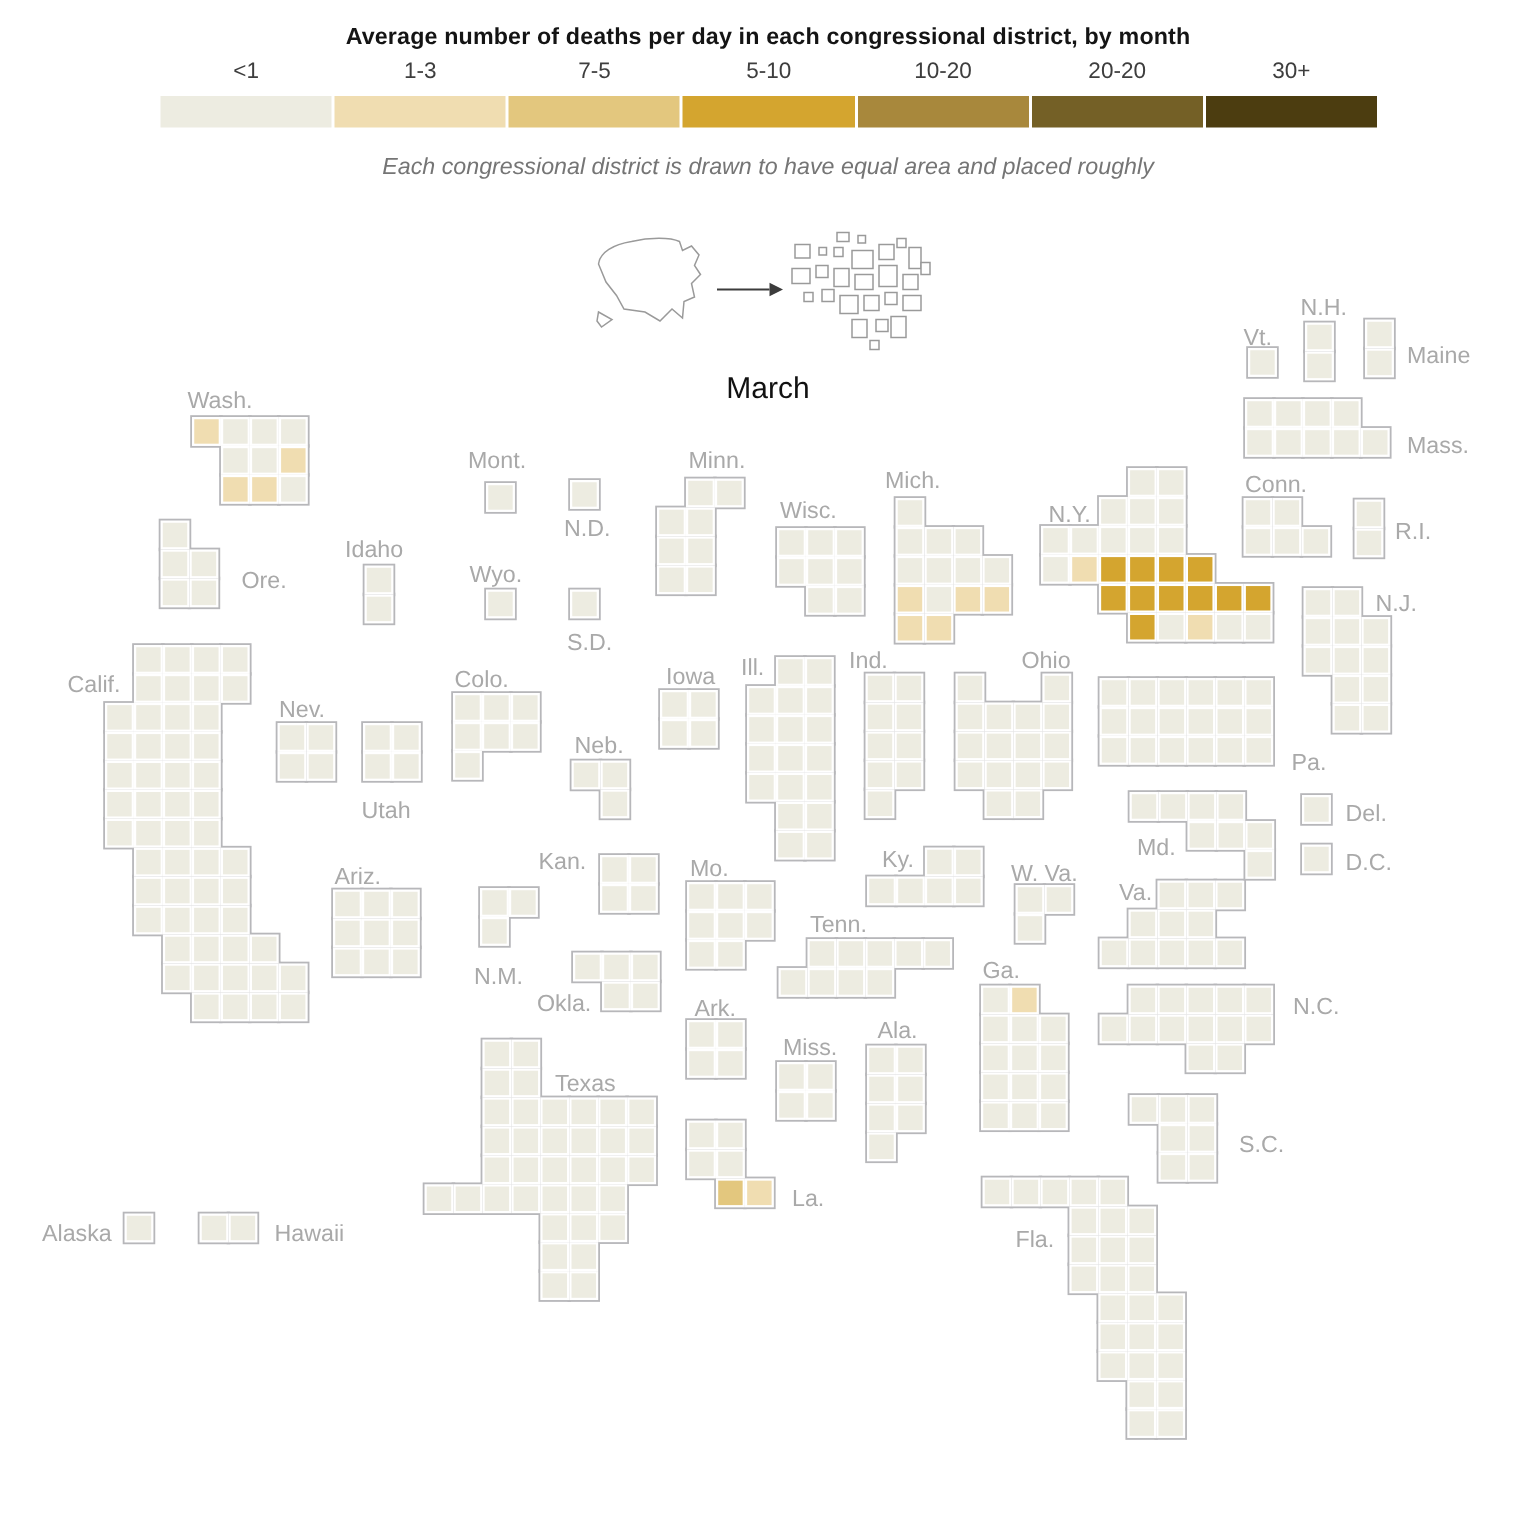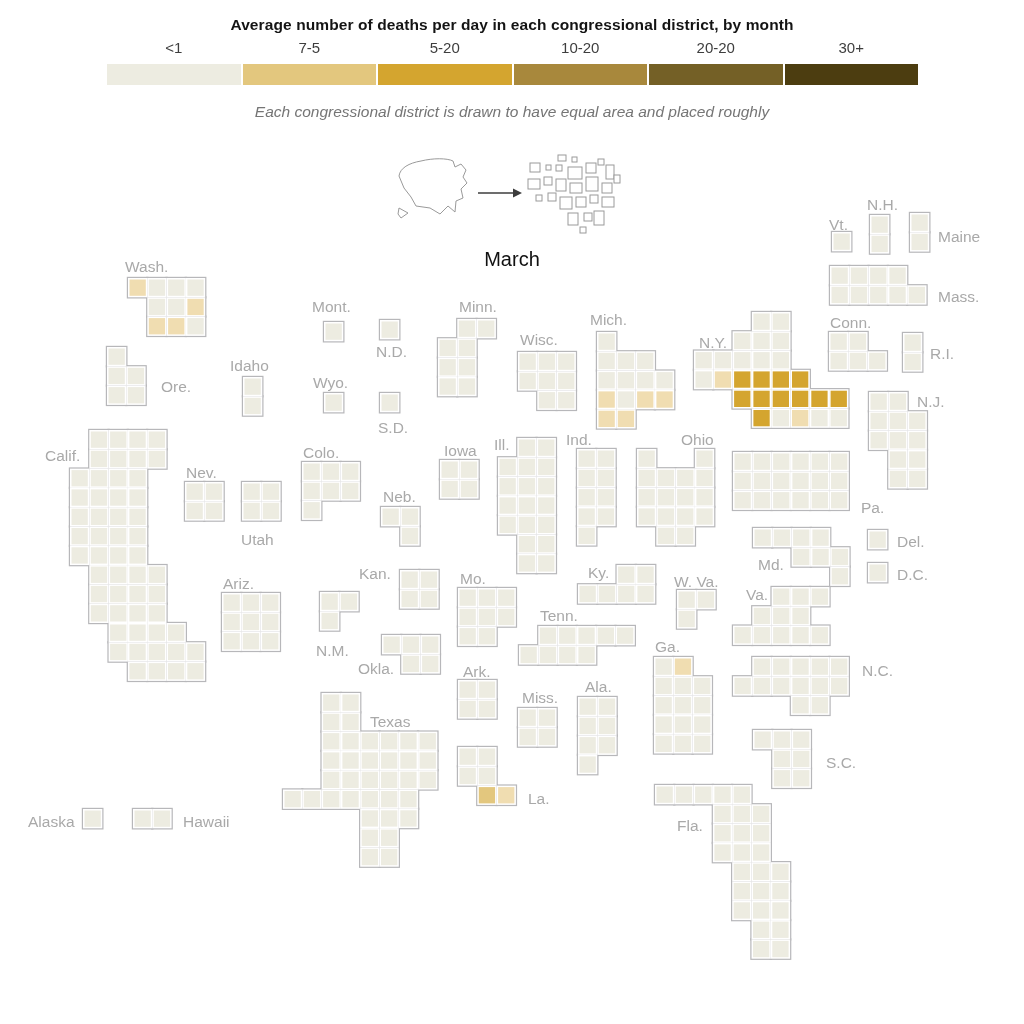--- a/index.html
+++ b/index.html
@@ -19,25 +19,29 @@
 <body>
 
 <div class="title">Average number of deaths per day in each congressional district, by month</div>
 
 <div class="legend" id="legend">
     <div class="legend-item">
       <div class="legend-label">&lt;1</div>
       <div class="legend-swatch" style="background: rgb(237, 236, 225);"></div>
     </div>
     <div class="legend-item">
+      <div class="legend-label">1-3</div>
+      <div class="legend-swatch" style="background: rgb(240, 221, 177);"></div>
+    </div>
+    <div class="legend-item">
       <div class="legend-label">7-5</div>
       <div class="legend-swatch" style="background: rgb(227, 199, 126);"></div>
     </div>
     <div class="legend-item">
-      <div class="legend-label">5-20</div>
+      <div class="legend-label">5-10</div>
       <div class="legend-swatch" style="background: rgb(212, 165, 47);"></div>
     </div>
     <div class="legend-item">
       <div class="legend-label">10-20</div>
       <div class="legend-swatch" style="background: rgb(168, 136, 60);"></div>
     </div>
     <div class="legend-item">
       <div class="legend-label">20-20</div>
       <div class="legend-swatch" style="background: rgb(116, 96, 38);"></div>
     </div>

